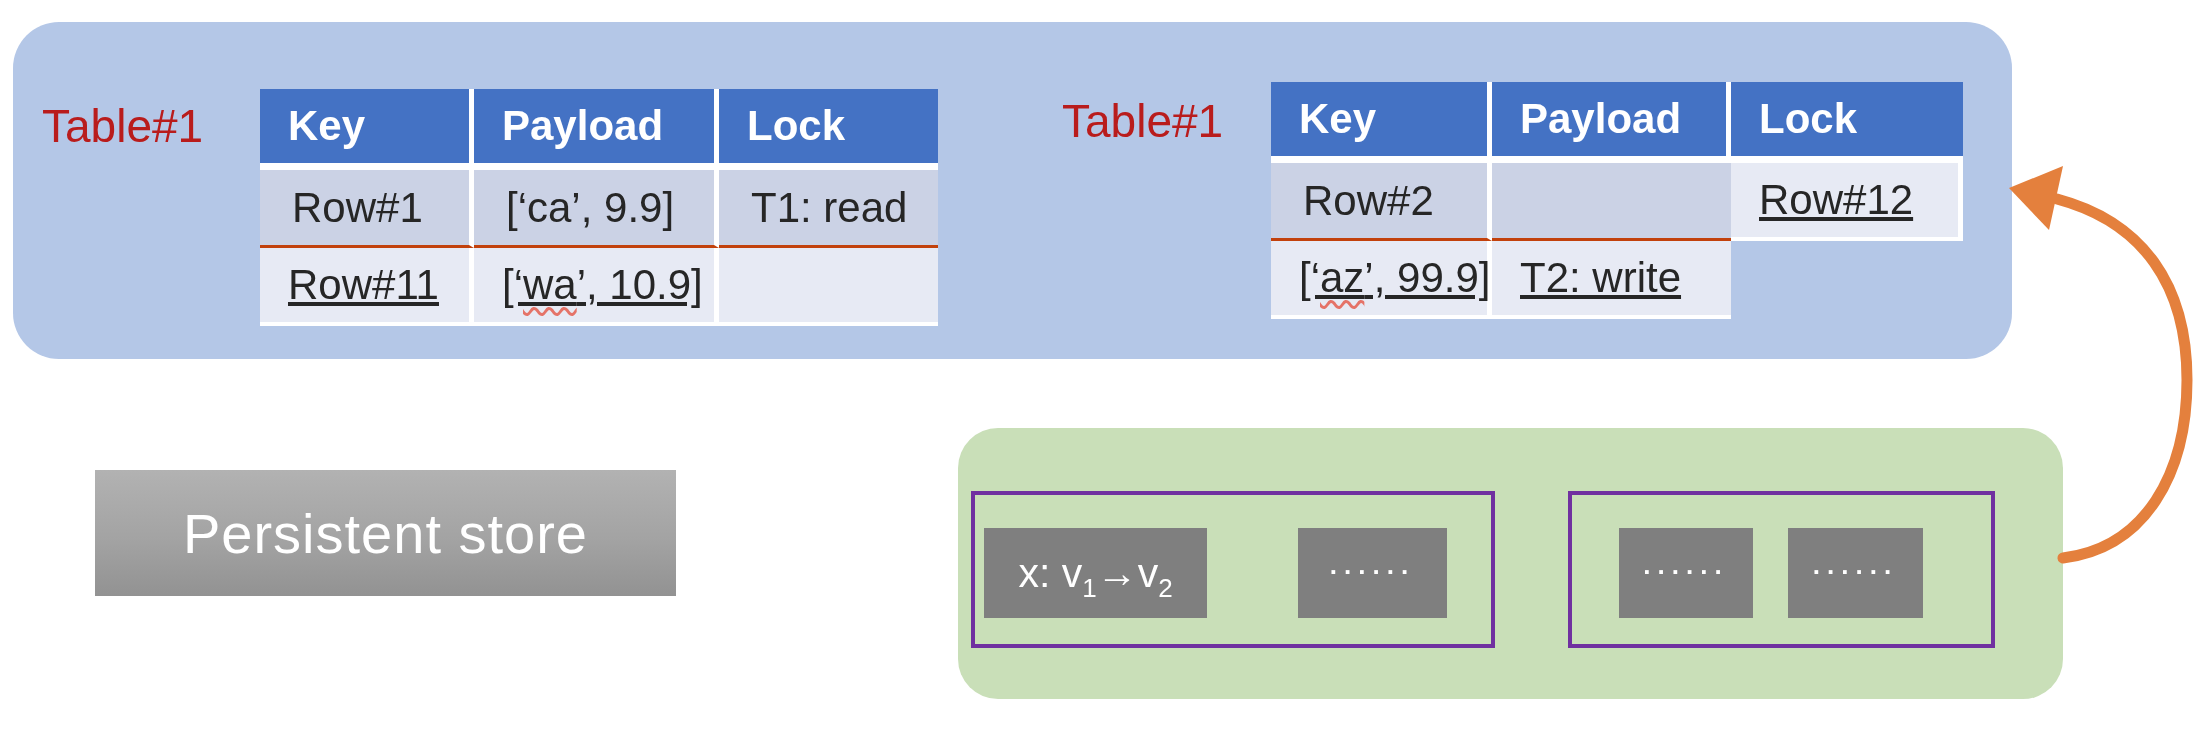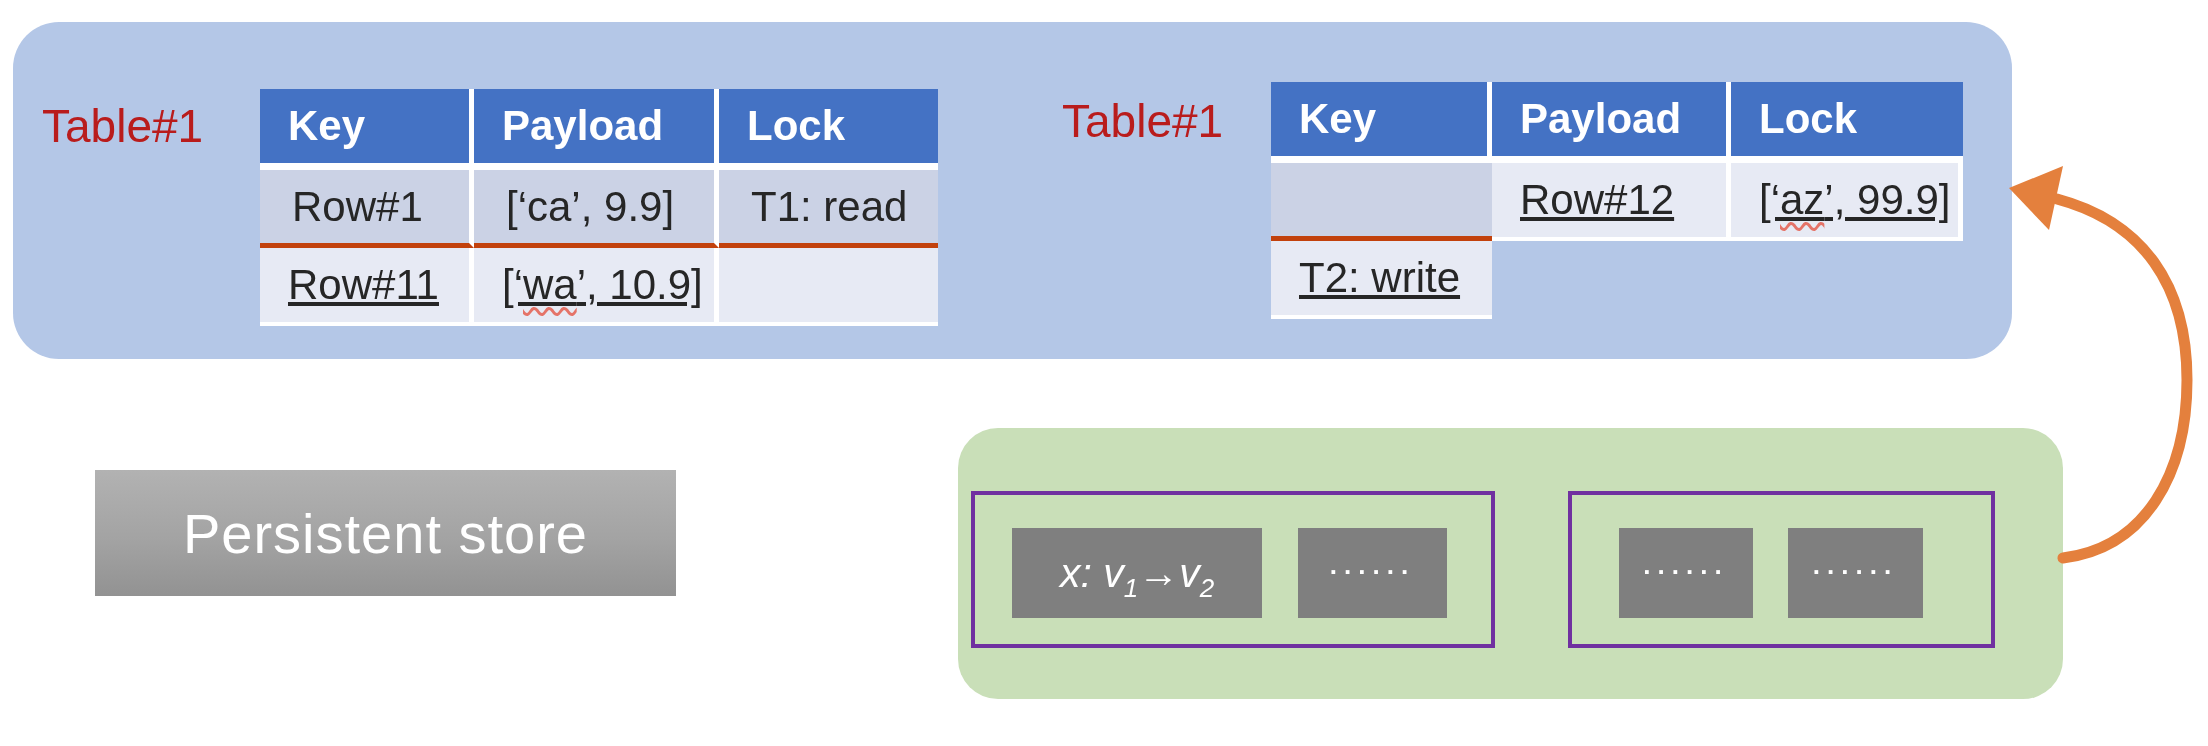--- a/index.html
+++ b/index.html
@@ -33,40 +33,40 @@
   .dtable { position:absolute; display:grid;border-radius:17px; }
   .t-left  { left:260px;  top:89px; grid-template-columns:214px 245px 219px; grid-template-rows:81px 78px 78px; }
   .t-right { left:1271px; top:82px; grid-template-columns:221px 239px 232px; grid-template-rows:81px 78px 78px; }
   .c {
     box-sizing:border-box; display:flex; align-items:center;
     padding-left:28px; font-size:42px; color:#262626; white-space:pre;
     border-right:5px solid #ffffff;
   }
   .c.cl { border-right:none; }
   .c.h  { background:var(--header_blue); color:#ffffff; font-weight:700; border-bottom:7px solid #ffffff; }
-  .c.r1 { background:var(--row_dark);  border-bottom:5px solid #c2410c;padding-left:32px; }
+  .c.r1 { background:var(--row_dark);  border-bottom:3px solid #c2410c;padding-left:32px; }
   .c.r2 { background:var(--row_light); border-bottom:4px solid #ffffff;text-decoration:underline; }
   .pw { white-space:pre;text-align:center; }
   .squiggle {
     text-decoration:underline; text-decoration-style:wavy;
     text-decoration-color:#e57368; text-decoration-thickness:2.5px; text-underline-offset:8px;
   }
 
   
   .group {
     position:absolute; box-sizing:border-box; border:4px solid var(--group_border_purple);
     background:transparent;
   }
   .grp-1 { left:971px;  top:491px; width:524px; height:157px; }
   .grp-2 { left:1568px; top:491px; width:427px; height:157px; }
   .gray-box {
     position:absolute; background:var(--box_gray); color:#ffffff;
     display:flex; align-items:center; justify-content:center;
   }
-  .gb-a { left:1012px;  top:528px; width:250px; height:90px; font-size:41px;font-style:italic; }
+  .gb-a { left:984px;  top:528px; width:223px; height:90px; font-size:41px; }
   .gb-b { left:1298px; top:528px; width:149px; height:90px; }
   .gb-c { left:1619px; top:528px; width:134px; height:90px; }
   .gb-d { left:1788px; top:528px; width:135px; height:90px; }
   .dots span {
     display:inline-block; font-size:26px; font-weight:700; letter-spacing:7px;
     transform:translateY(-27%);
   }
   .sb { font-size:26px; position:relative; top:10px; }
   .arr-glyph { font-weight:700; }
 
@@ -98,20 +98,21 @@
     </div>
     <div class="c r2 cl"></div>
   </div>
 
   <div class="tbl-label lbl-right">Table#1</div>
   <div class="dtable t-right">
     <div class="c h">Key</div>
     <div class="c h">Payload</div>
     <div class="c h cl">Lock</div>
 
+    <div class="c r1">Row#2</div>
     <div class="c r1 cl"></div>
 
     <div class="c r2">Row#12</div>
     <div class="c r2">
       <span class="pw"><span>[‘</span><span class="squiggle">az</span><span>’, 99.9]</span></span>
     </div>
     <div class="c r2 cl">T2: write</div>
   </div>
 
   <div class="persistent">Persistent store</div>

